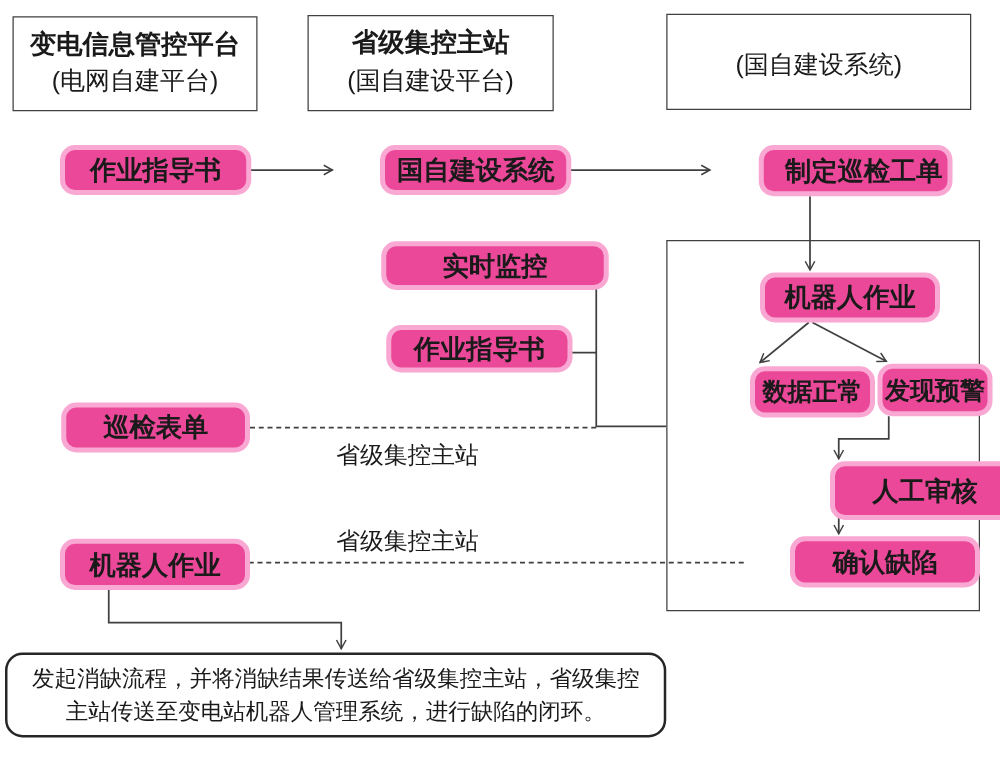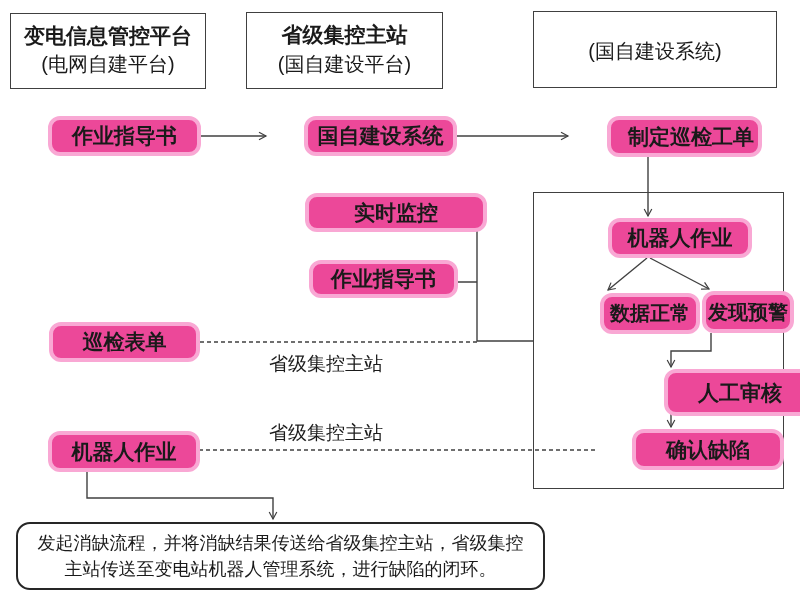--- a/index.html
+++ b/index.html
@@ -84,17 +84,17 @@
   <div class="rbox" style="left:11px;top:431px;width:152px;height:41px;">机器人作业</div>
   <div class="rbox" style="left:571px;top:218px;width:144px;height:40px;">机器人作业</div>
   <div class="rbox small" style="left:563px;top:293px;width:100px;height:41px;">数据正常</div>
   <div class="rbox small" style="left:665px;top:291px;width:92px;height:42px;">发现预警</div>
   <div class="rbox" style="left:627px;top:369px;width:152px;height:47px;">人工审核</div>
   <div class="rbox" style="left:595px;top:429px;width:152px;height:41px;">确认缺陷</div>
 
   <div class="edge-label" style="left:269px;top:351px;">省级集控主站</div>
   <div class="edge-label" style="left:269px;top:420px;">省级集控主站</div>
 
-  <div class="note" style="left:16px;top:522px;width:529px;height:68px;justify-content:flex-end;">
+  <div class="note" style="left:4px;top:522px;width:529px;height:68px;justify-content:flex-end;">
     <span>发起消缺流程，并将消缺结果传送给省级集控主站，省级集控主站传送至变电站机器人管理系统，进行缺陷的闭环。</span>
   </div>
 
 </div>
 
 </body></html>

